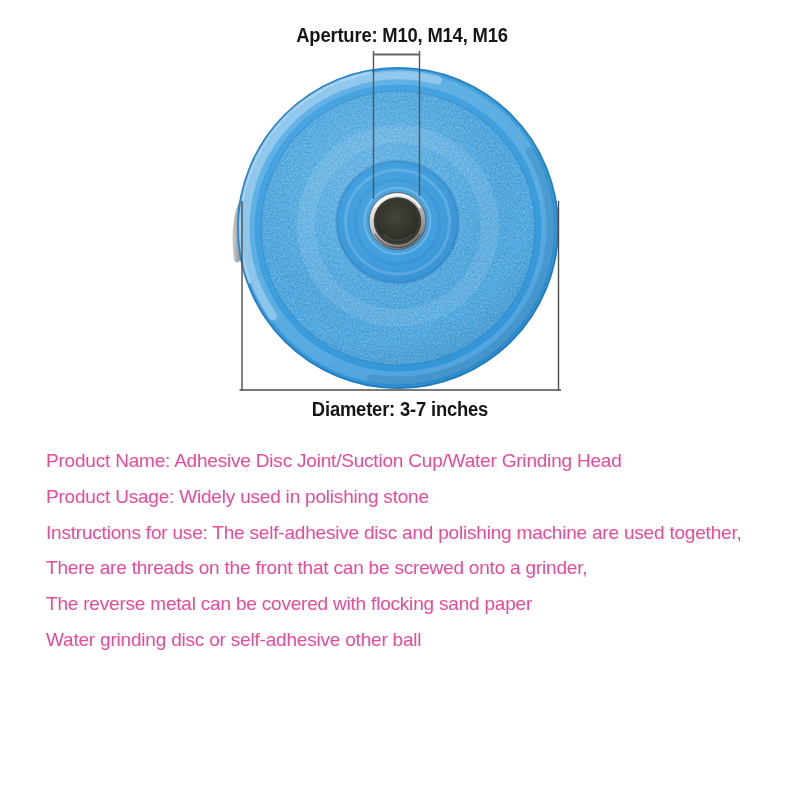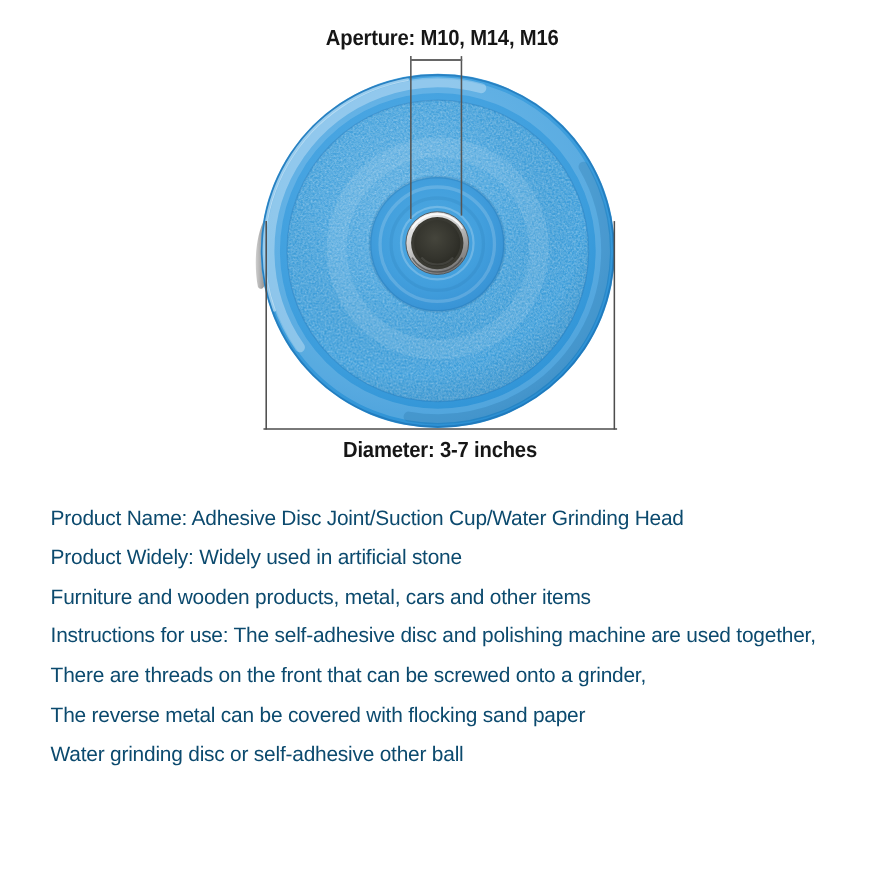--- a/index.html
+++ b/index.html
@@ -20,23 +20,23 @@
     color: #161616;
     letter-spacing: -0.2px;
     white-space: nowrap;
     transform: translateX(-50%) scaleX(0.92);
   }
   .dim-label.aperture { left: 402px; top: 23px; }
   .dim-label.diameter { left: 400px; top: 397px; }
   .description {
     position: absolute;
     left: 46px;
-    top: 454px;
+    top: 443px;
     width: 740px;
-    color: #0c4a6e;
+    color: #ec4899;
   }
   .description p {
     font-size: 19px;
     line-height: 35.8px;
     letter-spacing: -0.2px;
     white-space: nowrap;
   }
 </style>
 </head>
 <body>
@@ -142,21 +142,20 @@
       <line x1="558.5" y1="201" x2="558.5" y2="390.5"></line>
       <line x1="239.5" y1="390" x2="561" y2="390"></line>
     </g>
   </svg>
 
   <div class="dim-label aperture">Aperture: M10, M14, M16</div>
   <div class="dim-label diameter">Diameter: 3-7 inches</div>
 
   <div class="description">
     <p>Product Name: Adhesive Disc Joint/Suction Cup/Water Grinding Head</p>
-    <p>Product Widely: Widely used in artificial stone</p>
-    <p>Furniture and wooden products, metal, cars and other items</p>
+    <p>Product Usage: Widely used in polishing stone</p>
     <p>Instructions for use: The self-adhesive disc and polishing machine are used together,</p>
     <p>There are threads on the front that can be screwed onto a grinder,</p>
     <p>The reverse metal can be covered with flocking sand paper</p>
     <p>Water grinding disc or self-adhesive other ball</p>
   </div>
 
 </div>
 
 </body></html>

